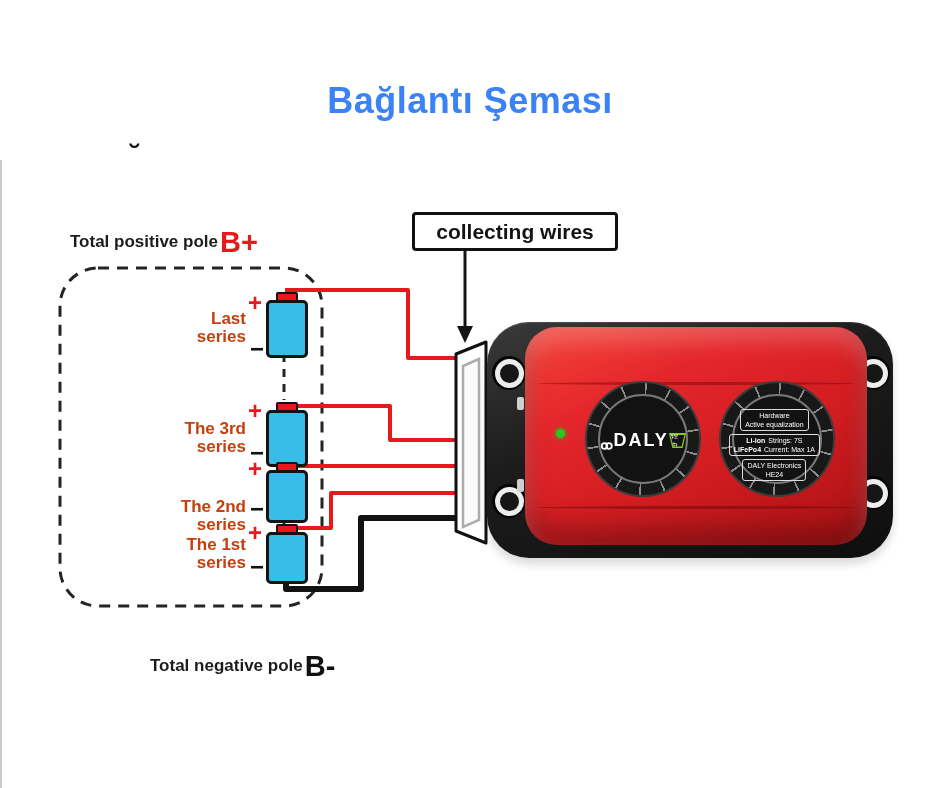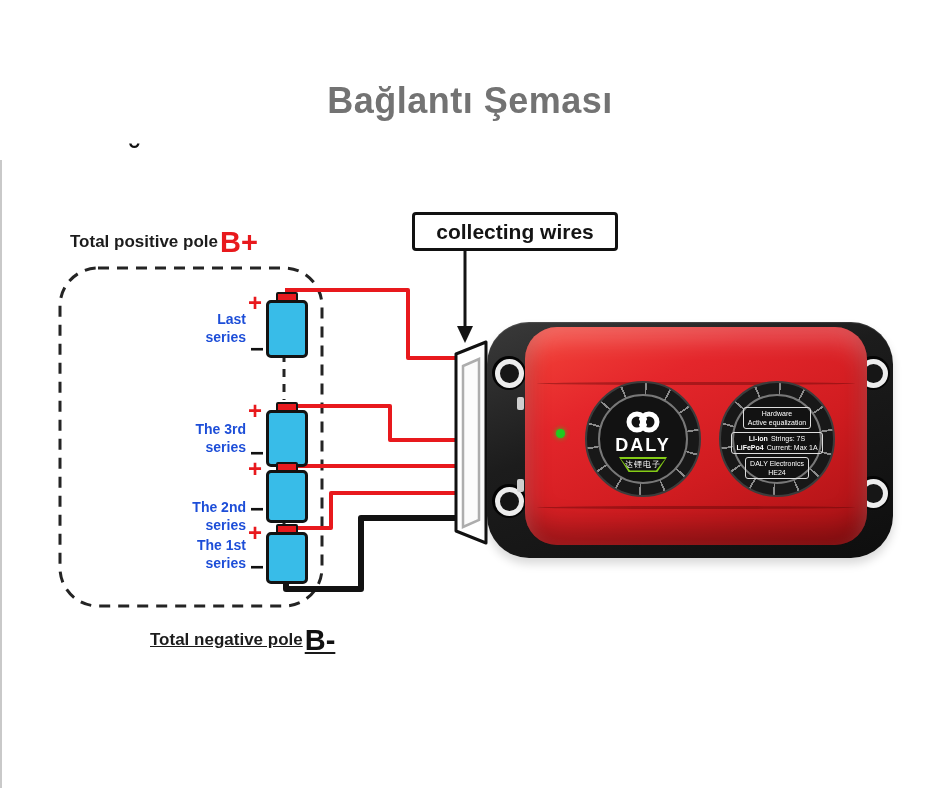--- a/index.html
+++ b/index.html
@@ -2,35 +2,35 @@
 <html><head>
 <meta charset="utf-8">
 <style>
   html,body{margin:0;padding:0;background:#fff;}
   #stage{position:relative;width:940px;height:788px;background:#ffffff;overflow:hidden;
          font-family:"Liberation Sans", sans-serif;color:#1a1a1a;}
   .abs{position:absolute;}
 
   
   .page-title{left:0;top:80px;width:940px;text-align:center;font-size:36px;font-weight:700;
-              letter-spacing:.5px;color:#737373;}
+              letter-spacing:.5px;color:#3b82f6;}
   .breve{left:130px;top:138px;font-size:30px;font-weight:700;color:#111;}
   .edge-line{left:0;top:160px;width:2px;height:628px;background:#c9c9c9;}
 
   
   .pole-row{display:flex;align-items:center;}
   .pole-text{font-size:17px;font-weight:700;color:#1c1c1c;}
   .pole-big{font-size:29px;font-weight:800;line-height:28px;margin-left:2px;}
   .pos-big{color:#e8191d;}
   .neg-big{color:#111;}
 
   
   .pack-label{left:64px;top:412px;font-size:31px;line-height:33px;font-weight:700;color:#1d1d1d;}
-  .cell-label{width:106px;left:140px;text-align:right;font-size:14px;line-height:18px;
-              font-weight:700;color:#1d4ed8;}
+  .cell-label{width:106px;left:140px;text-align:right;font-size:17px;line-height:18px;
+              font-weight:700;color:#c2410c;}
   .cell{left:266px;width:36px;background:#38bce8;border:3px solid #131313;border-radius:5px;}
   .cap{left:276px;width:18px;height:9px;background:#e8191d;border:2px solid #131313;border-radius:2px;}
   .plus{left:248px;font-size:24px;font-weight:800;color:#e8191d;line-height:22px;}
   .minus{left:250px;font-size:24px;font-weight:800;color:#111;line-height:22px;}
 
   
   .callout{left:412px;top:212px;width:200px;height:33px;border:3px solid #111;border-radius:4px;
            background:#fff;display:flex;align-items:center;justify-content:center;
            font-size:21px;font-weight:600;color:#141414;}
 
@@ -47,21 +47,21 @@
             box-shadow:inset 0 14px 22px rgba(255,255,255,.22), inset 0 -18px 26px rgba(0,0,0,.28);}
   .bms-body .seam-top{position:absolute;left:12px;right:12px;top:55px;height:3px;border-radius:50%;
             background:rgba(70,0,0,.35);}
   .bms-body .seam-bottom{position:absolute;left:12px;right:12px;bottom:36px;height:3px;border-radius:50%;
             background:rgba(70,0,0,.35);}
   .led{left:556px;top:429px;width:9px;height:9px;border-radius:50%;background:#1ecb1e;
        box-shadow:0 0 5px #2c2;}
   .emblem{width:112px;height:112px;border-radius:50%;border:2px solid #3c3c3c;
           background:repeating-conic-gradient(from 8deg,#181818 0deg 20deg,#8a8a8a 20deg 22deg,#181818 22deg 25.7deg);}
   .emblem-inner{position:absolute;inset:11px;border-radius:50%;background:#121212;
-          border:2px solid #787878;display:flex;flex-direction:column;align-items:center;}
+          border:2px solid #787878;display:flex;flex-direction:row;align-items:center;justify-content:flex-end;}
   .brand-text{color:#fff;font-size:18px;font-weight:800;letter-spacing:2px;line-height:18px;margin-top:1px;}
   .badge-outer{margin-top:3px;width:48px;height:15px;background:#84cc16;
           clip-path:polygon(0 0,100% 0,80% 100%,20% 100%);position:relative;}
   .badge-inner{position:absolute;inset:1.5px;background:#121212;
           clip-path:polygon(0 0,100% 0,79% 100%,21% 100%);display:flex;align-items:center;justify-content:center;
           color:#fff;font-size:8px;letter-spacing:1px;}
   .spec-stack{margin-top:11px;display:flex;flex-direction:column;gap:3px;align-items:center;}
   .spec-box{border:1px solid #ddd;border-radius:3px;padding:1px 4px;color:#fff;
             font-size:7px;line-height:9px;text-align:center;white-space:nowrap;}
   .spec-row{display:flex;justify-content:center;gap:3px;}
@@ -88,21 +88,21 @@
     <polygon points="456,354 486,342 486,543 456,531" fill="#ffffff" stroke="#111" stroke-width="3" stroke-linejoin="round"></polygon>
     <polygon points="463,366 479,359 479,520 463,527" fill="#fbfbfb" stroke="#adadad" stroke-width="2.5"></polygon>
     <line x1="465" y1="247" x2="465" y2="330" stroke="#141414" stroke-width="3"></line>
     <polygon points="465,343 457,326 473,326" fill="#141414"></polygon>
   </svg>
 
   <div class="abs pole-row" style="left:70px;top:228px;">
     <span class="pole-text">Total positive pole</span>
     <span class="pole-big pos-big">B+</span>
   </div>
-  <div class="abs pole-row" style="left:150px;top:626px;text-decoration:underline;">
+  <div class="abs pole-row" style="left:150px;top:652px;">
     <span class="pole-text">Total negative pole</span>
     <span class="pole-big neg-big">B-</span>
   </div>
 
 
   <div class="abs cell-label" style="top:310px;">
     <div>Last</div>
     <div>series</div>
   </div>
   <div class="abs plus" style="top:292px;">+</div>

